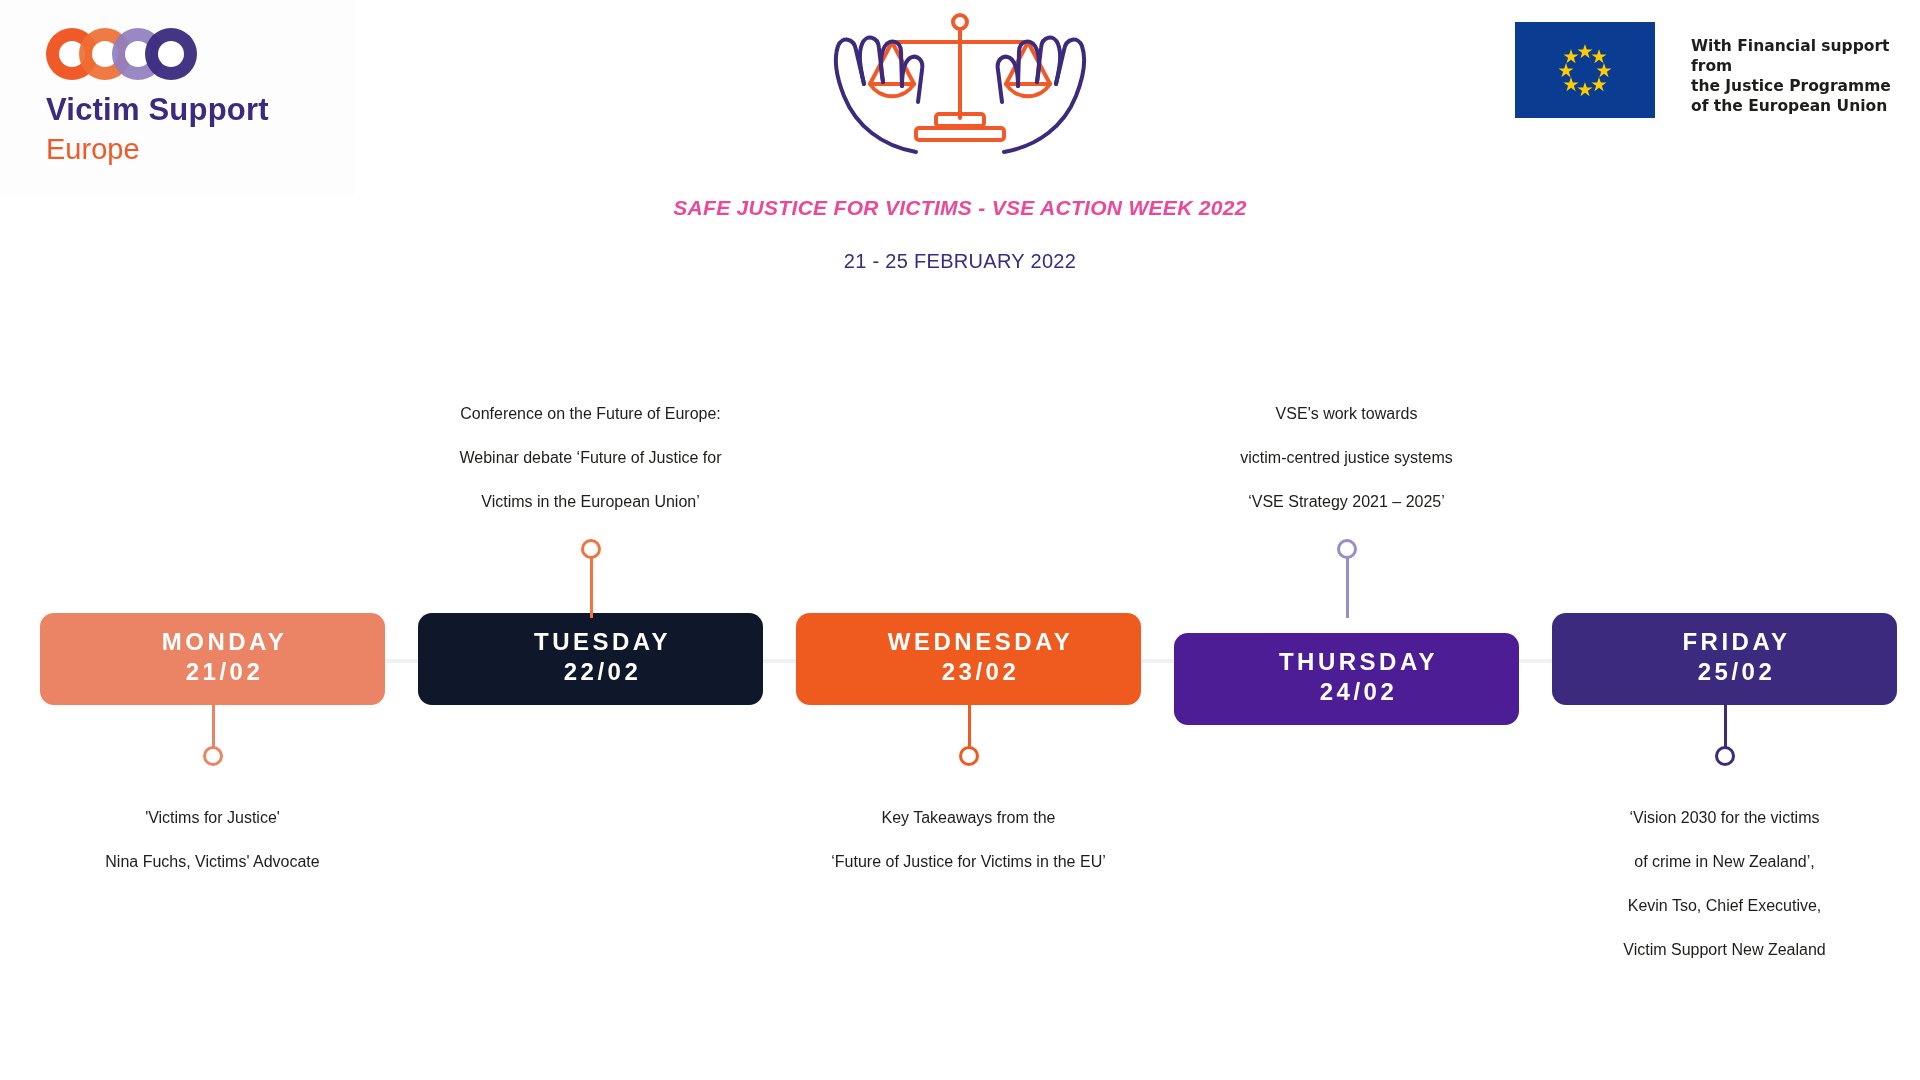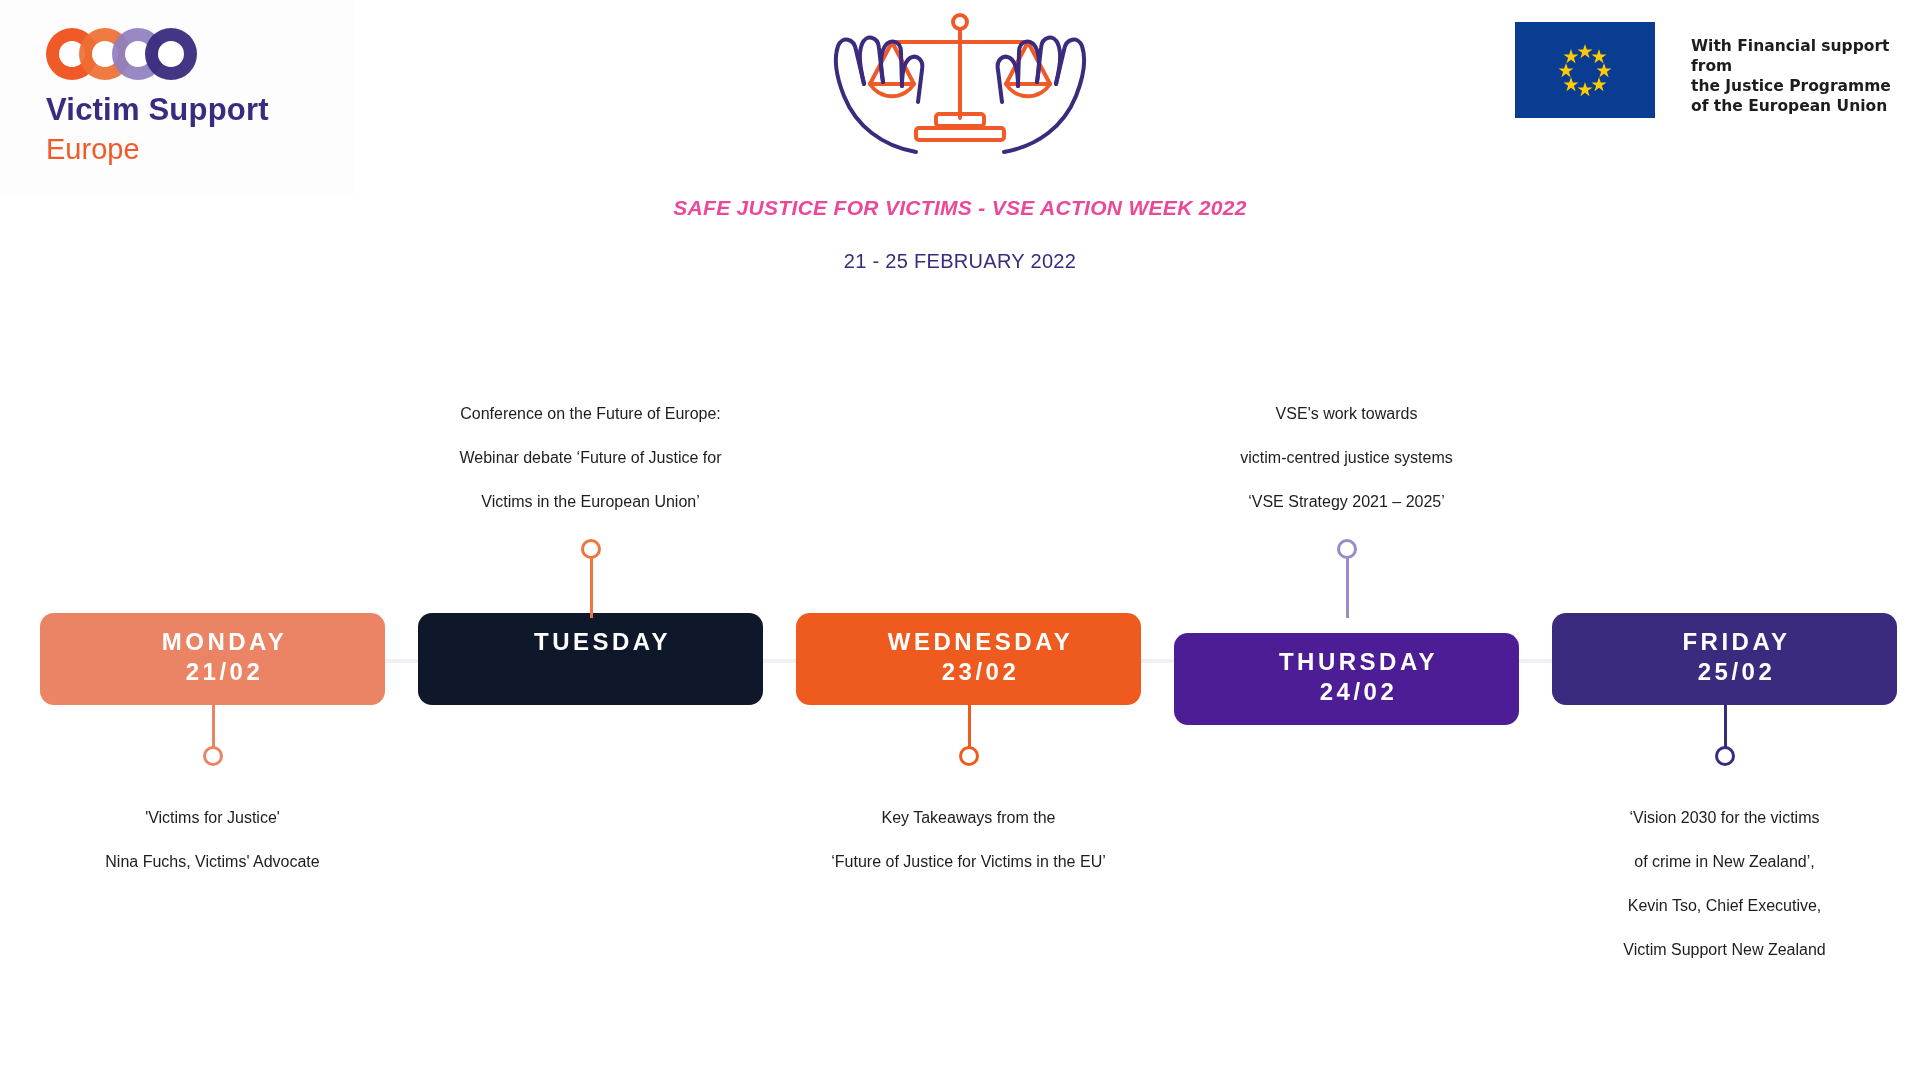--- a/index.html
+++ b/index.html
@@ -268,20 +268,21 @@
         <div class="ddate">21/02</div>
       </div>
       <div class="connector" style="left: 211.5px; background: rgb(234, 132, 101); top: 700px; height: 56px;"></div>
       <div class="node" style="left: 202.5px; top: 746px; border-color: rgb(234, 132, 101);"></div>
       <div class="caption" style="width: 470px; left: -22.5px; top: 796px;">
         <div>'Victims for Justice'</div>
         <div>Nina Fuchs, Victims' Advocate</div>
       </div>
       <div class="day" style="left: 418px; background: #0f172a;">
         <div class="dname">TUESDAY</div>
+        <div class="ddate">22/02</div>
       </div>
       <div class="connector" style="left: 589.5px; background: rgb(240, 116, 63); top: 556px; height: 62px;"></div>
       <div class="node" style="left: 580.5px; top: 539px; border-color: rgb(240, 116, 63);"></div>
       <div class="caption" style="width: 560px; left: 310.5px; top: 392px;">
         <div>Conference on the Future of Europe:</div>
         <div>Webinar debate ‘Future of Justice for</div>
         <div>Victims in the European Union’</div>
       </div>
       <div class="day" style="left: 796px; background: rgb(239, 90, 30);">
         <div class="dname">WEDNESDAY</div>

